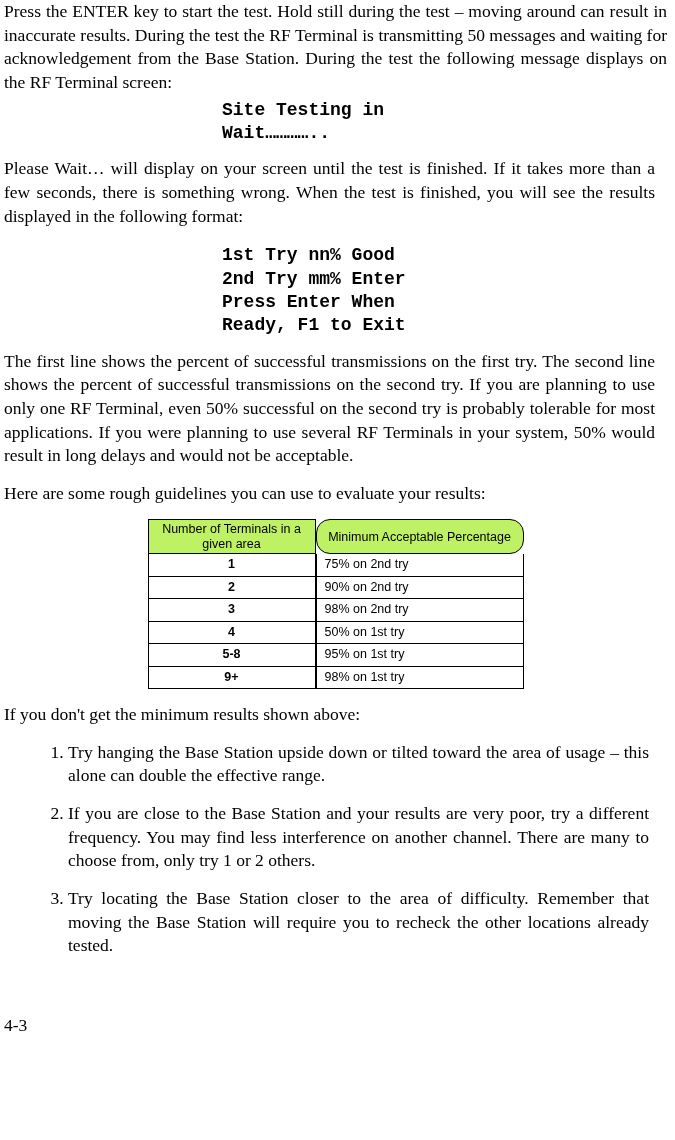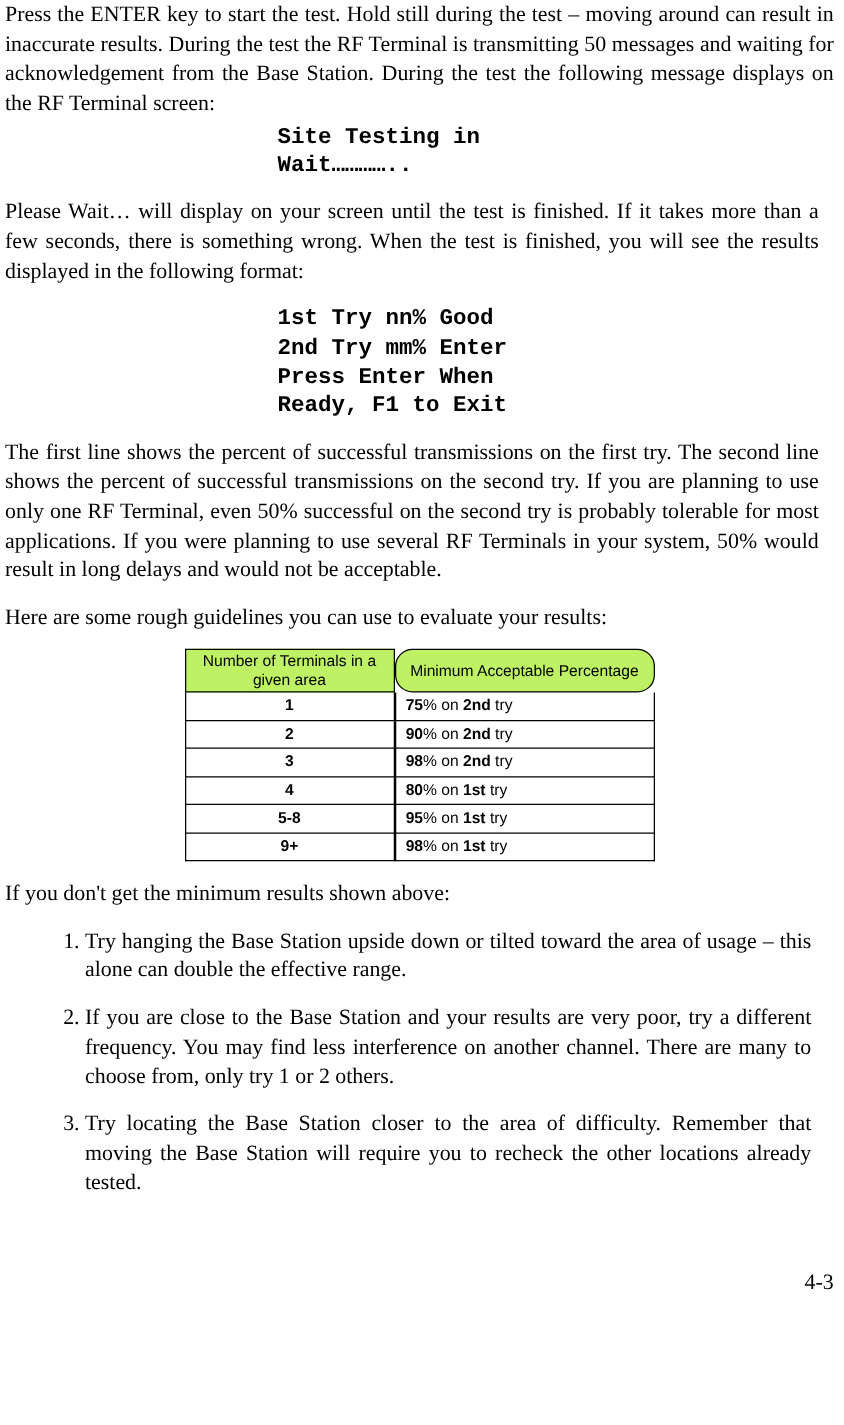--- a/index.html
+++ b/index.html
@@ -66,25 +66,25 @@
     ol.steps {
       margin: 0 0 0 0;
       padding-left: 64px;
       text-align: justify;
     }
     ol.steps li {
       margin-bottom: 14px;
       padding-right: 18px;
     }
     .pagenum {
-      text-align: right;
+      text-align: left;
       font-size: 17.5px;
       margin-top: 56px;
     }
-    b { font-weight: bold; }
+    b { font-weight: normal; }
   </style>
 </head>
 <body>
 
 <p class="body-nomargin">Press the ENTER key to start the test. Hold still during the test – moving around can result in inaccurate results. During the test the RF Terminal is transmitting 50 messages and waiting for acknowledgement from the Base Station. During the test the following message displays on the RF Terminal screen:</p>
 
 <div class="screen-msg">
   <span class="line">Site Testing in</span>
   <span class="line">Wait…………..</span>
 </div>
@@ -115,21 +115,21 @@
   <tr>
     <td class="c1">2</td>
     <td class="c2"><b>90</b>% on <b>2nd</b> try</td>
   </tr>
   <tr>
     <td class="c1">3</td>
     <td class="c2"><b>98</b>% on <b>2nd</b> try</td>
   </tr>
   <tr>
     <td class="c1">4</td>
-    <td class="c2"><b>80</b>% on <b>1st</b> try</td>
+    <td class="c2"><b>50</b>% on <b>1st</b> try</td>
   </tr>
   <tr>
     <td class="c1">5-8</td>
     <td class="c2"><b>95</b>% on <b>1st</b> try</td>
   </tr>
   <tr>
     <td class="c1">9+</td>
     <td class="c2"><b>98</b>% on <b>1st</b> try</td>
   </tr>
 </tbody>

